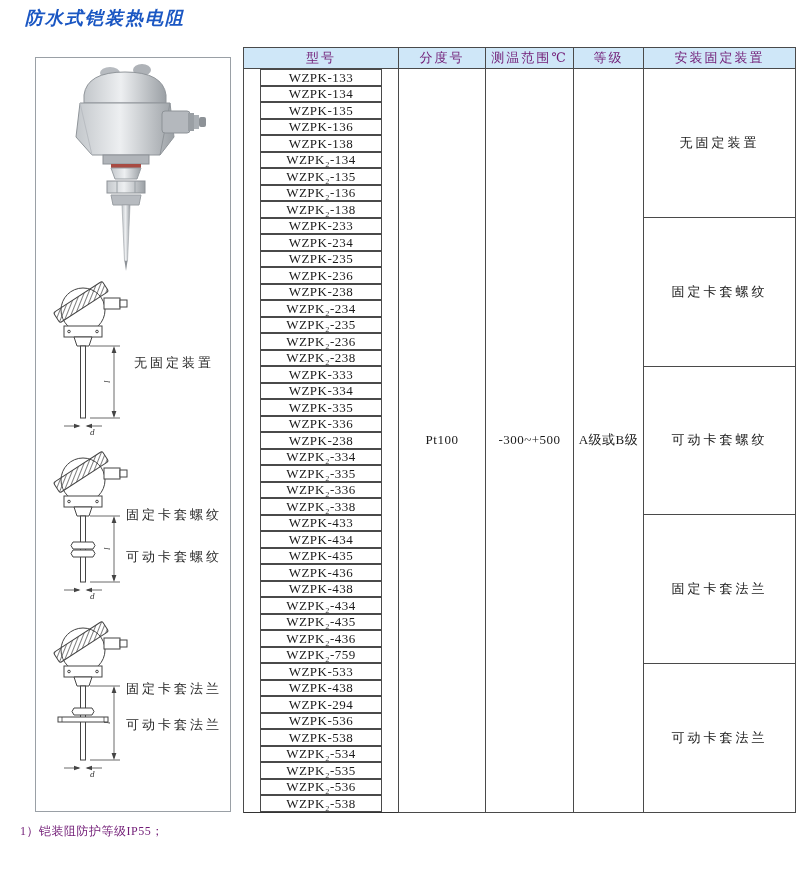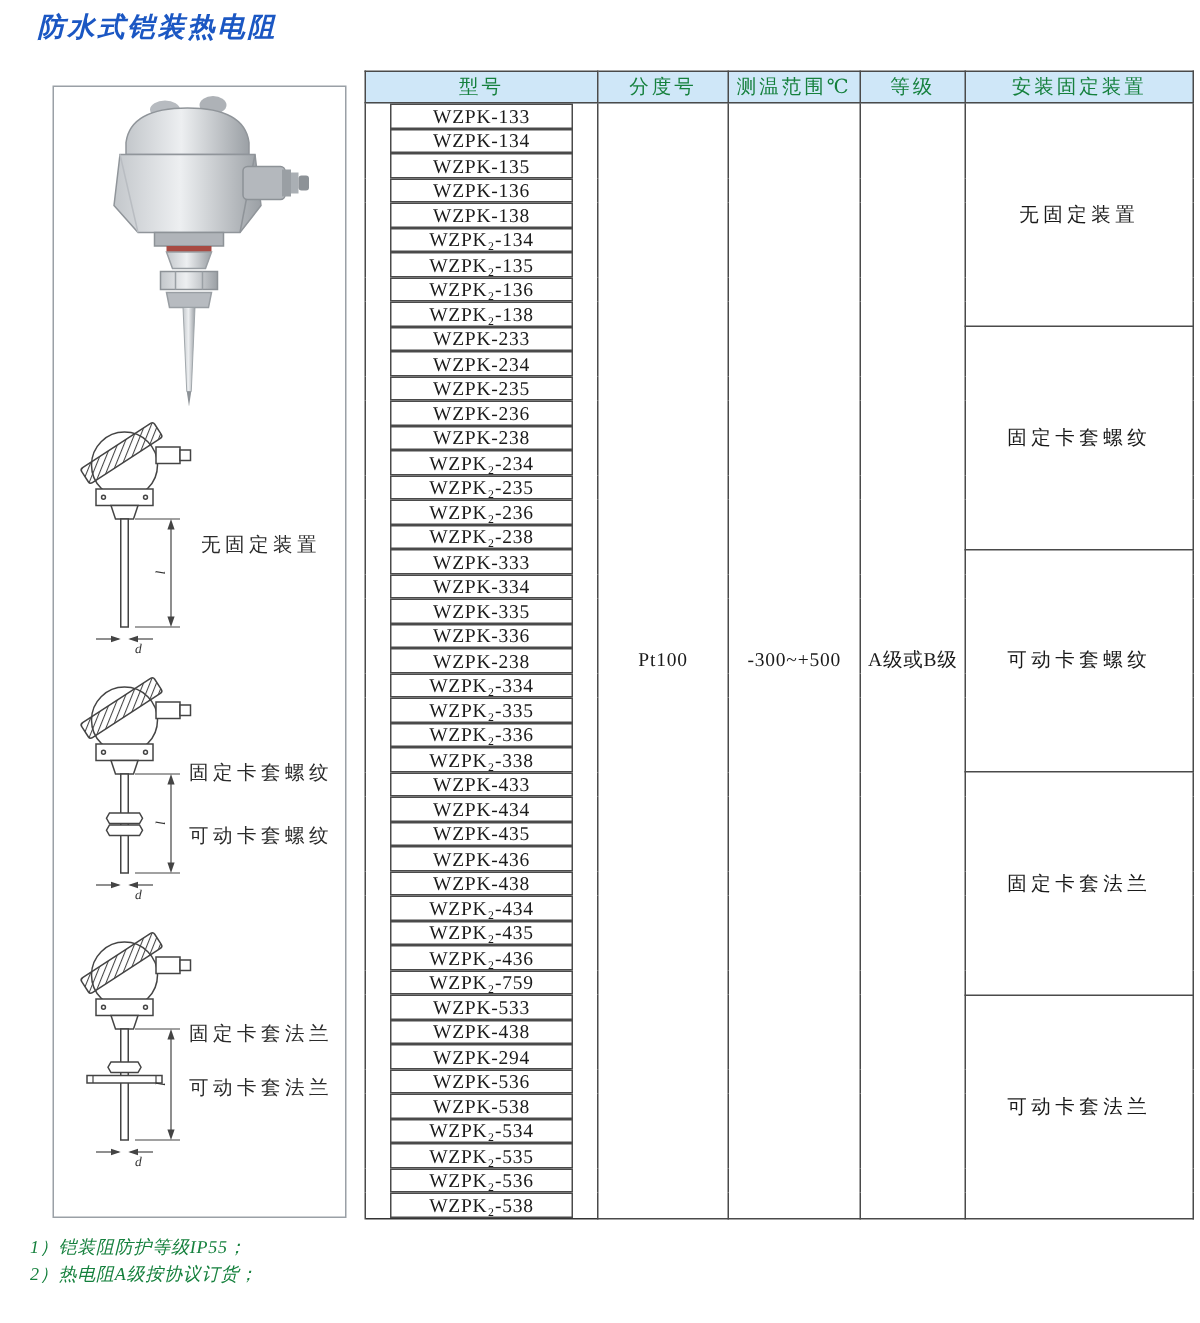--- a/index.html
+++ b/index.html
@@ -26,40 +26,40 @@
   }
   
   .spec-table{
     position:absolute;left:243px;top:47px;width:552px;
     border-collapse:collapse;table-layout:fixed;
     border:1px solid #333;
   }
   .spec-table th{
     background:var(--header-bg,#cfe7f8);
     border:1px solid #4a4a4a;height:20px;
-    font-size:13px;font-weight:normal;letter-spacing:2px;color:#15803d;
+    font-size:13px;font-weight:normal;letter-spacing:2px;color:#701a75;
     padding:0;
   }
   .spec-table td{
     border:1px solid #4a4a4a;font-size:13px;text-align:center;
     padding:0;color:#1a1a1a;
   }
   td.model-cell{
     border-top:none;border-bottom:none;height:16.5px;
   }
   .model-box{
     box-sizing:border-box;height:16.5px;margin:0 16px;
     border:1px solid #4a4a4a;
     display:flex;align-items:center;justify-content:center;
     font-size:13px;line-height:13px;letter-spacing:0.5px;
   }
   td.merged-cell{letter-spacing:0.5px;}
   td.mount-cell{letter-spacing:3px;}
   
-  .notes{position:absolute;left:20px;top:822px;font-size:12px;line-height:18px;color:#15803d;font-style:italic;}
+  .notes{position:absolute;left:20px;top:822px;font-size:12px;line-height:18px;color:#701a75;}
   .note-line{white-space:nowrap;letter-spacing:0.5px;}
   .dline{stroke:#444;stroke-width:1;fill:none;}
   .dfill{fill:#fff;stroke:#444;stroke-width:1;}
   .dim{stroke:#444;stroke-width:0.8;fill:none;}
   .dimtext{font-size:9px;font-style:italic;fill:#333;font-family:"Liberation Serif",serif;}
 </style>
 </head>
 <body>
 
 <div class="page-title">防水式铠装热电阻</div>
@@ -441,14 +441,13 @@
       <tr>
         <td class="model-cell">
           <div class="model-box">WZPK₂-538</div>
         </td>
       </tr>
     </tbody>
 </table>
 
 <div class="notes">
   <div class="note-line">1）铠装阻防护等级IP55；</div>
-  <div class="note-line">2）热电阻A级按协议订货；</div>
 </div>
 
 </body></html>

